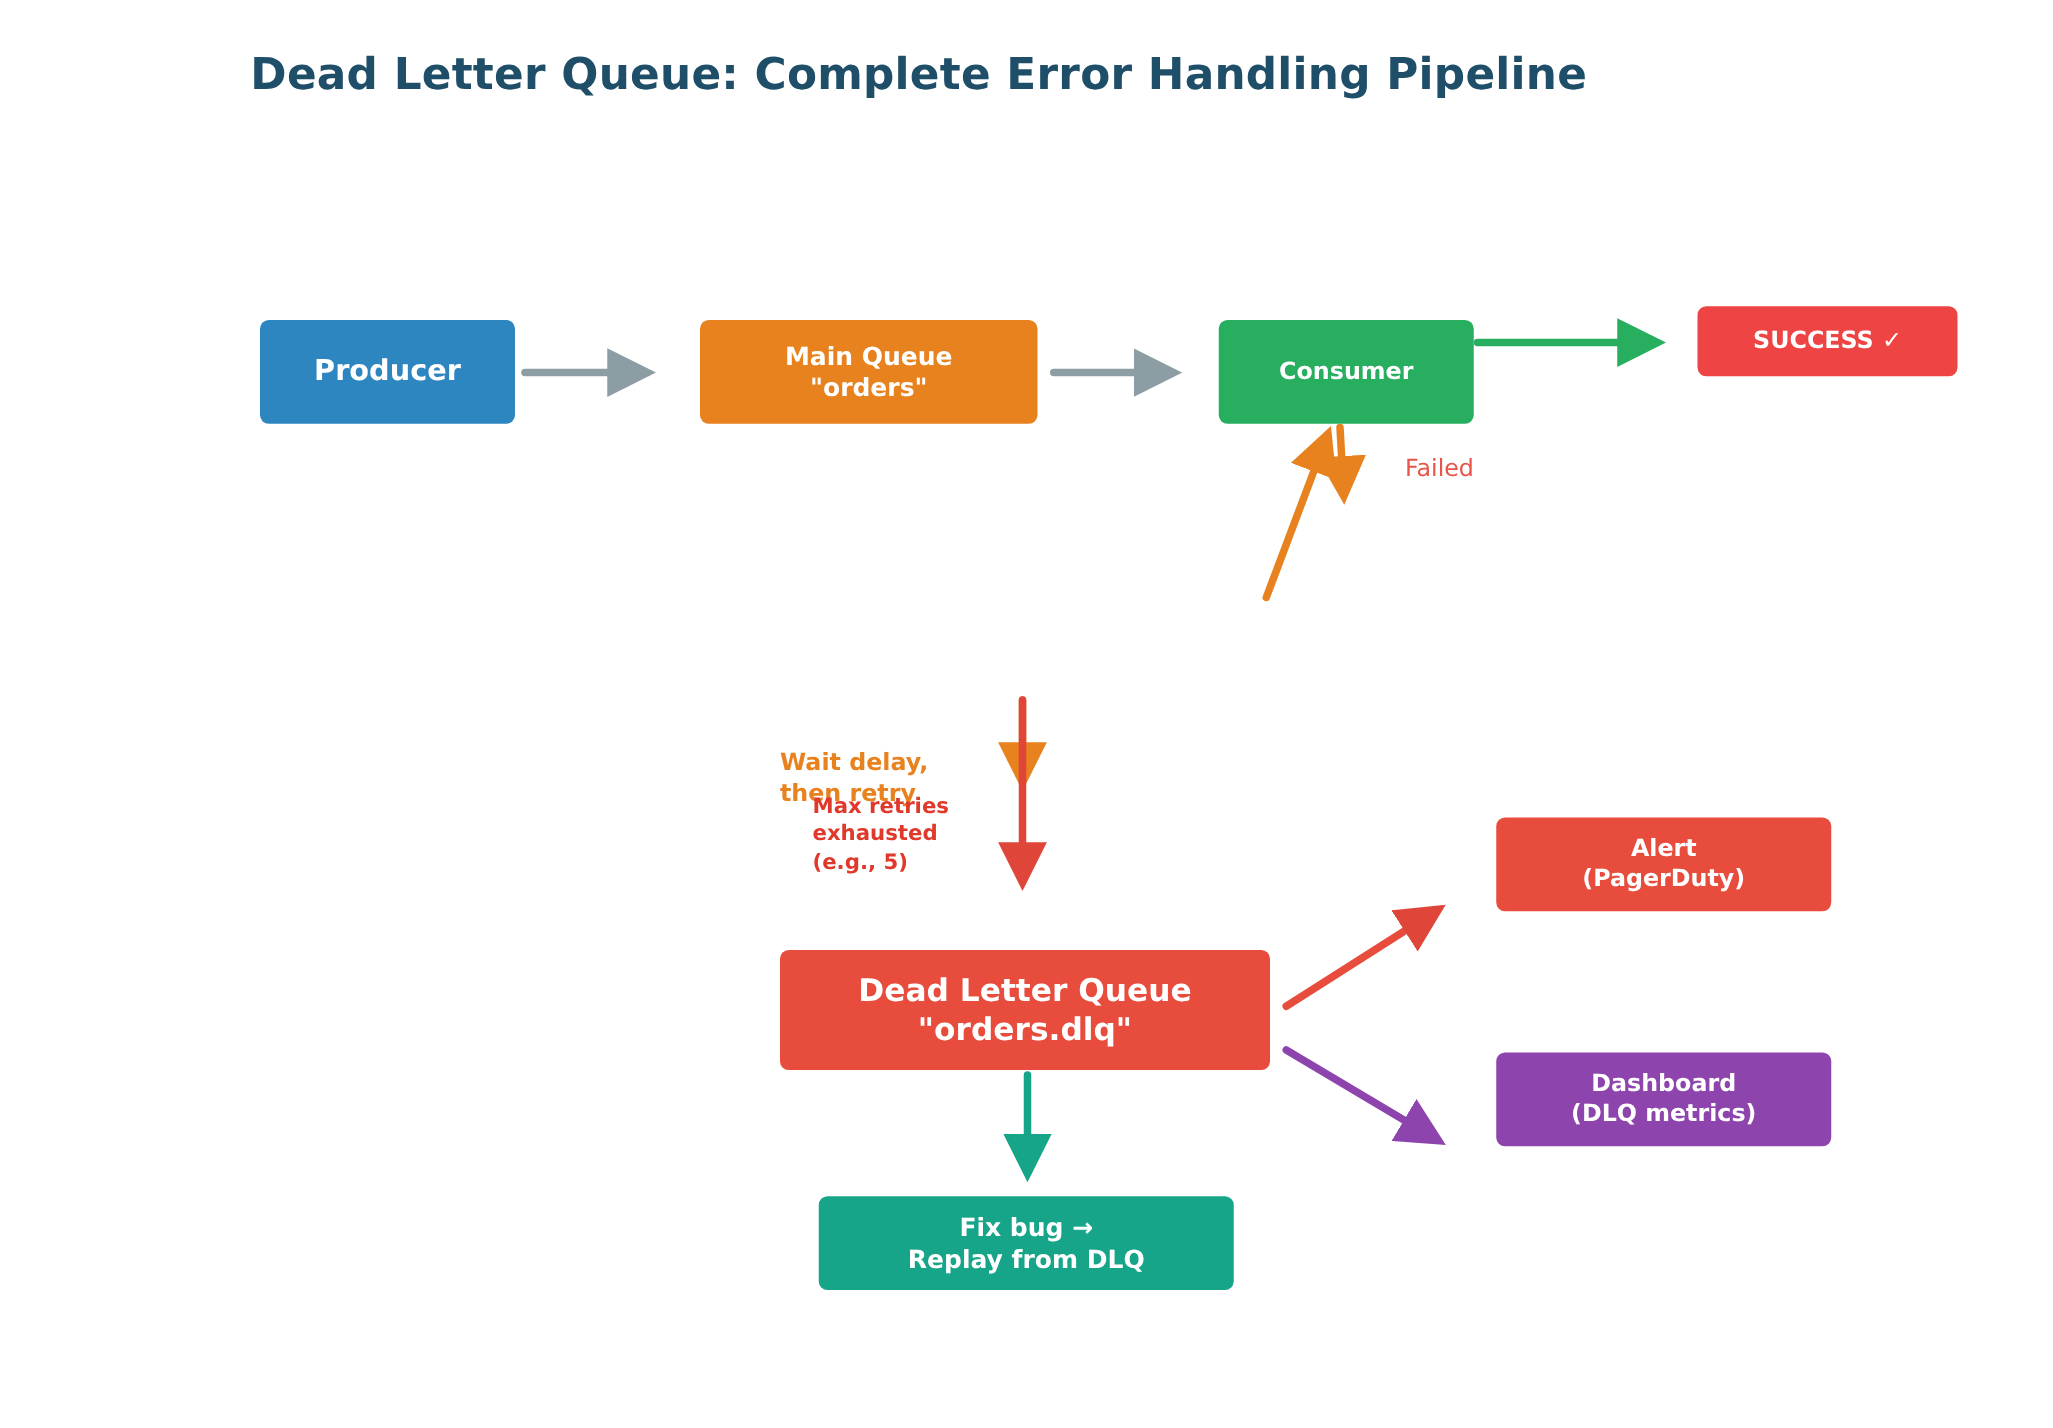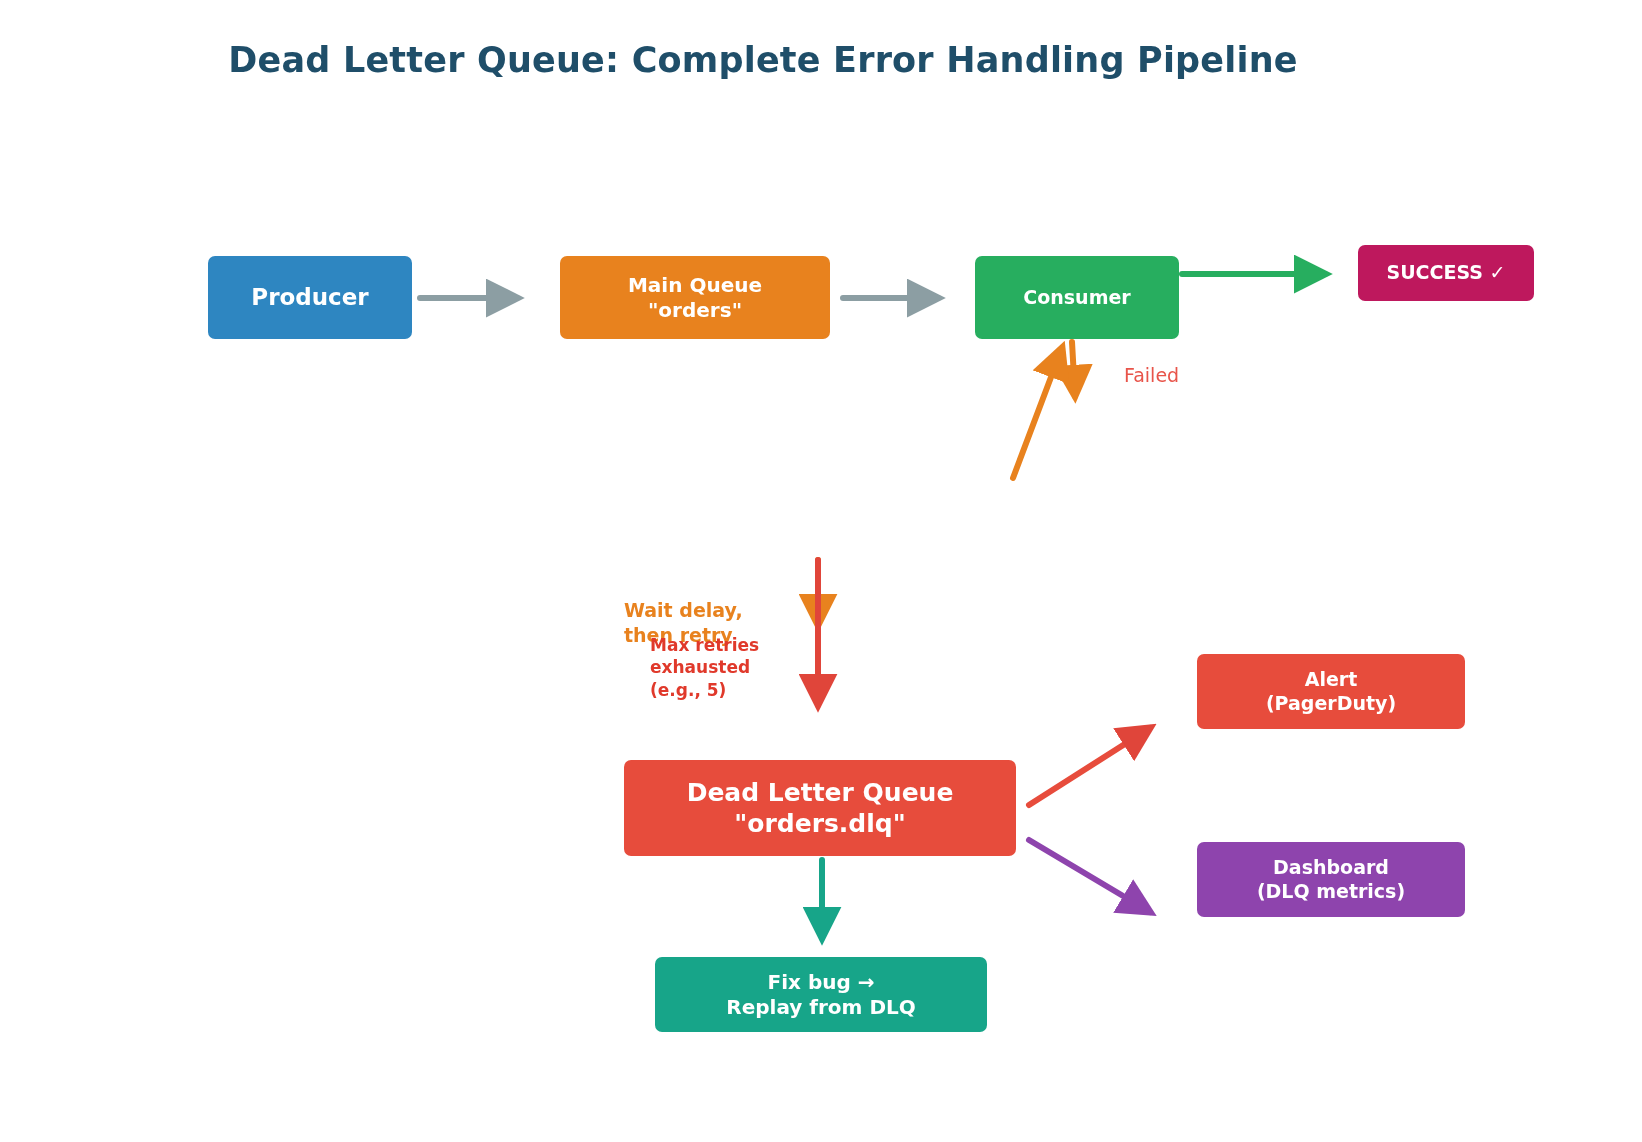--- a/index.html
+++ b/index.html
@@ -27,21 +27,20 @@
     position: absolute;
     left: 0;
     top: 40px;
     width: 1470px;
     text-align: center;
     font-size: 35px;
     font-weight: bold;
     color: #1f4e69;
     letter-spacing: 0.2px;
     white-space: nowrap;
-    padding-left: 28px;
   }
 
   
   .node {
     position: absolute;
     box-sizing: border-box;
     display: flex;
     align-items: center;
     justify-content: center;
     text-align: center;
@@ -66,22 +65,22 @@
     font-size: 20px;
   }
   .node-consumer {
     left: 975px; top: 256px;
     width: 204px; height: 83px;
     background: #27ae5f;
     font-size: 19px;
   }
   .node-success {
     left: 1358px; top: 245px;
-    width: 176px; height: 56px;
-    background: #be185d;
+    width: 208px; height: 56px;
+    background: #ef4444;
     font-size: 19px;
   }
   .node-retry-queue {
     left: 624px; top: 474px;
     width: 392px; height: 82px;
     background: #e8821e;
     font-size: 20px;
   }
   .node-dlq {
     left: 624px; top: 760px;

